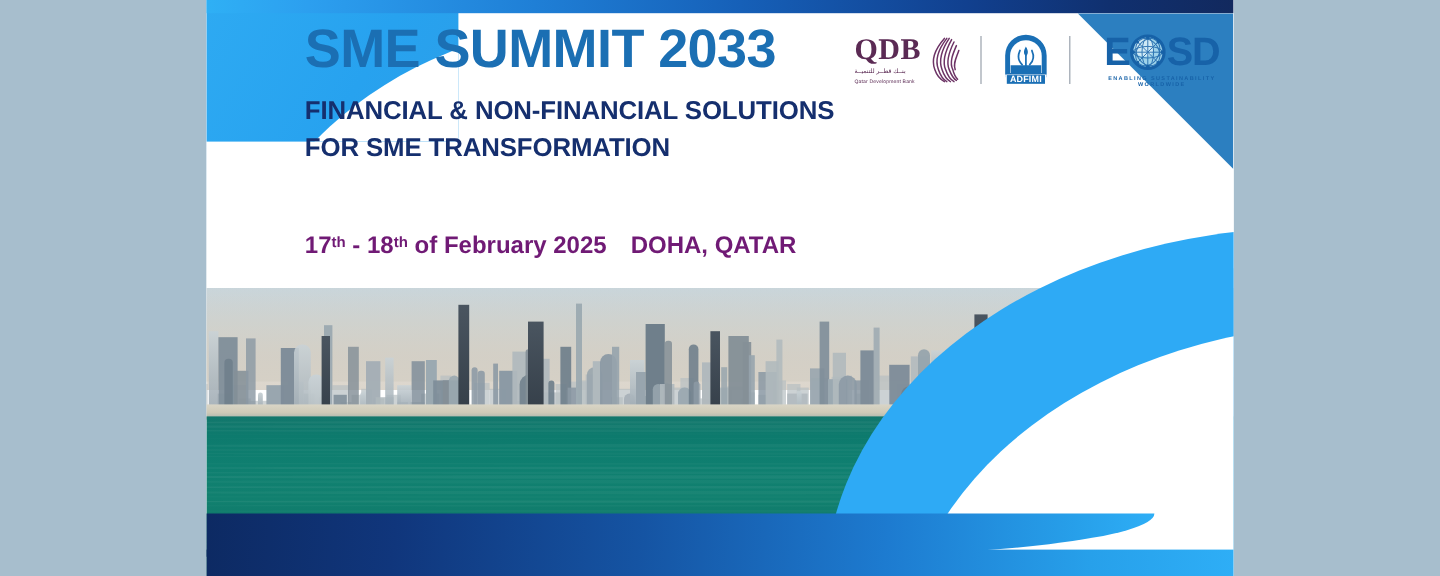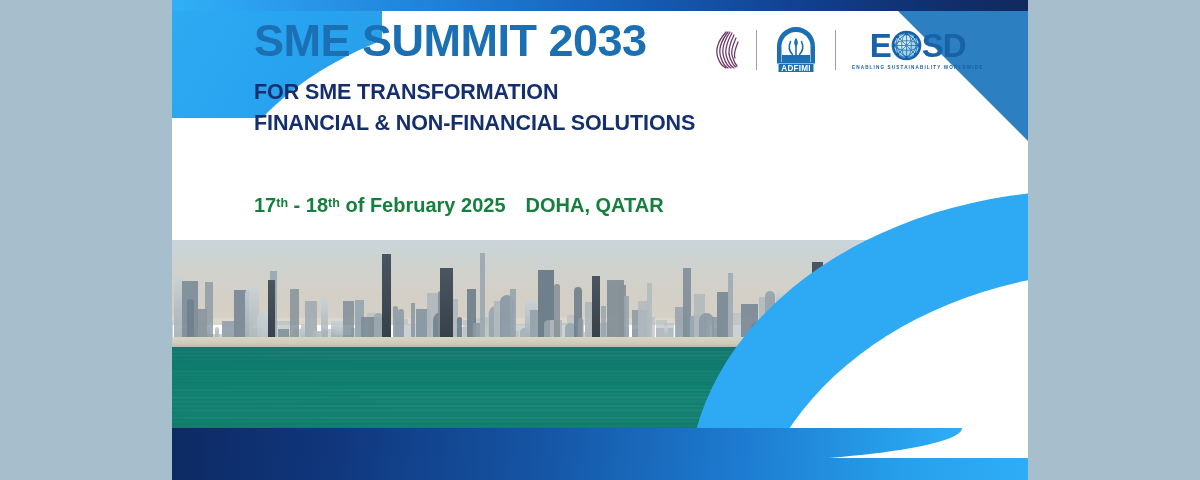--- a/index.html
+++ b/index.html
@@ -256,21 +256,21 @@
     line-height: 1.42;
     margin: 0;
     white-space: nowrap;
   }
   .dateline {
     position: absolute;
     left: 82px;
     top: 194px;
     font-size: 20px;
     font-weight: bold;
-    color: #15803d;
+    color: #701a75;
     white-space: nowrap;
   }
   .dateline sup {
     font-size: 12.5px;
     vertical-align: 5px;
   }
   .dateline .gap { display: inline-block; width: 20px; }
 
   
   .logos {
@@ -616,31 +616,36 @@
     <div class="tr-wedge"></div>
 
     <div class="right-sweep"></div>
     <div class="right-sweep-2"></div>
 
     <div class="bottom-curve"></div>
     <div class="bottom-strip"></div>
 
     <div class="hdr-text">
       <div class="title">SME SUMMIT 2033</div>
+      <div class="subtitle">FINANCIAL &amp; NON-FINANCIAL SOLUTIONS</div>
       <div class="subtitle">FOR SME TRANSFORMATION</div>
-      <div class="subtitle">FINANCIAL &amp; NON-FINANCIAL SOLUTIONS</div>
     </div>
 
     <div class="dateline">
       <span>17</span><sup>th</sup><span> - </span><span>18</span><sup>th</sup><span> of February 2025</span><span class="gap"></span><span>DOHA, QATAR</span>
     </div>
 
     <div class="logos">
 
       <div class="qdb">
+        <div class="qdb-text">
+          <div class="qdb-word">QDB</div>
+          <div class="qdb-ar">بنــك قطــر للتنميــة</div>
+          <div class="qdb-en">Qatar Development Bank</div>
+        </div>
         <svg class="qdb-mark" viewBox="0 0 28 40">
           <g stroke="#6d3466" fill="none" stroke-width="1.25" stroke-linecap="round">
             <path d="M14 2 C6 11,3 20,6 28 C8 34,12 37,14 38"></path>
             <path d="M16 2 C9 11,6 20,9 28 C11 34,14 37,16 38"></path>
             <path d="M18 2 C12 11,9 20,12 28 C14 34,17 37,19 38"></path>
             <path d="M20 3 C15 12,12 21,15 28 C17 34,20 37,22 38"></path>
             <path d="M22 5 C18 13,15 21,18 28 C20 33,22 36,24 37"></path>
             <path d="M24 8 C21 15,18 22,21 28 C22 32,24 35,25 36"></path>
             <path d="M26 12 C24 18,21 23,23 28"></path>
           </g>

